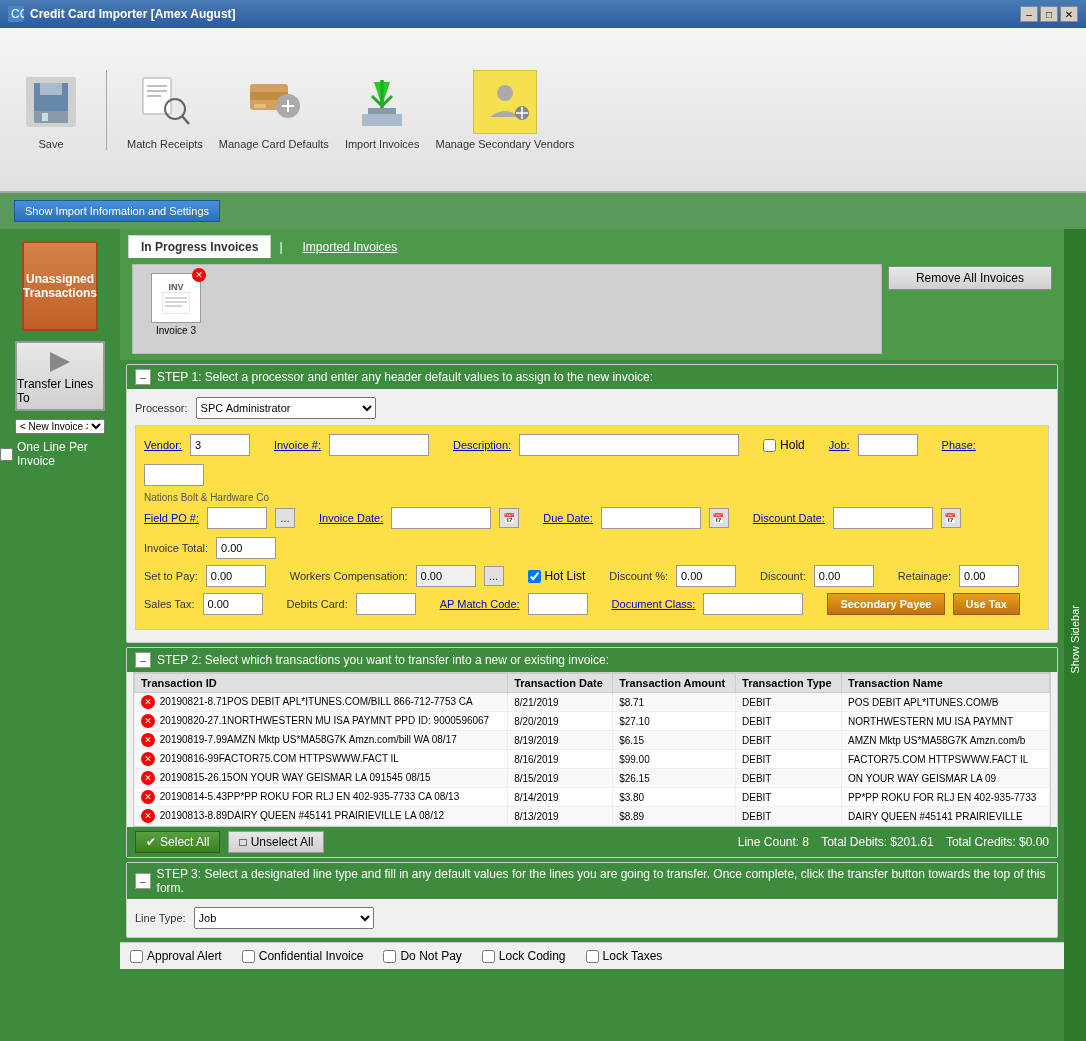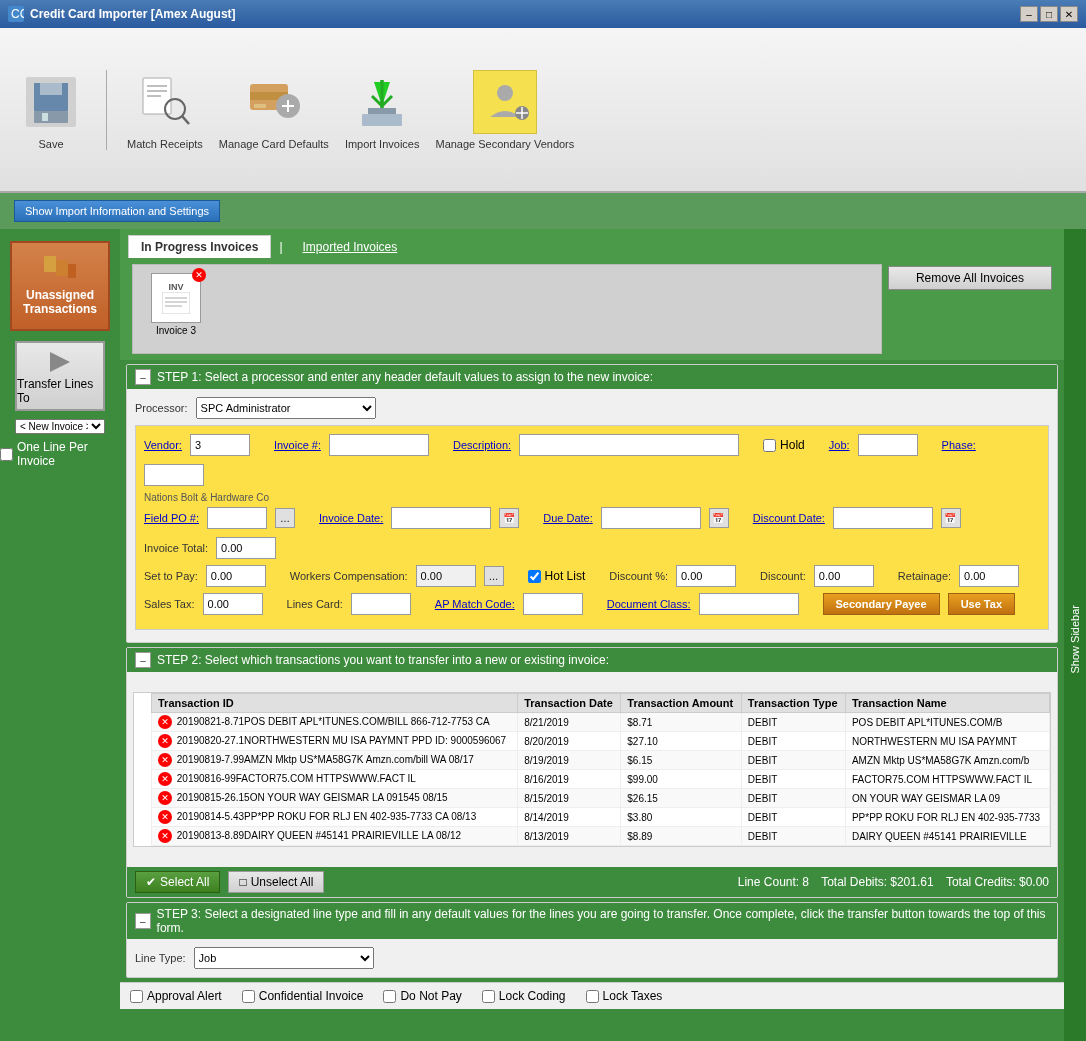--- a/index.html
+++ b/index.html
@@ -59,22 +59,22 @@
       background: #3d8b3d;
       display: flex;
       flex-direction: column;
       align-items: center;
       padding-top: 12px;
       flex-shrink: 0;
     }
     .unassigned-btn {
       background: linear-gradient(to bottom, #d4824a, #c06028);
       color: white; border: 2px solid #a04820;
-      width: 100px; height: 90px;
-      display: flex; flex-direction: column; align-items: center;
+      width: 76px; height: 90px;
+      display: flex; flex-direction: row; align-items: center;
       justify-content: center; cursor: pointer; text-align: center;
       font-size: 11px; font-weight: bold; padding: 6px;
     }
     .transfer-btn {
       background: linear-gradient(to bottom, #e8e8e8, #d0d0d0);
       border: 2px solid #999; width: 90px; height: 70px;
       display: flex; flex-direction: column; align-items: center;
       justify-content: center; cursor: pointer; margin-top: 10px;
       font-size: 11px;
     }
@@ -177,21 +177,21 @@
       cursor: pointer; display: inline-flex; align-items: center; justify-content: center;
       font-size: 10px;
     }
     .small-btn {
       width: 20px; height: 20px; background: #e0e0e0; border: 1px solid #999;
       cursor: pointer; font-size: 10px;
     }
 
     
     .trans-table-container {
-      margin: 20px 6px; background: white; border: 1px solid #ccc; overflow: auto; max-height: 175px; padding-left: 17px;
+      margin: 0 6px; background: white; border: 1px solid #ccc; overflow: auto; max-height: 175px;
     }
     .trans-table { width: 100%; border-collapse: collapse; }
     .trans-table th {
       background: #e0e0e0; border: 1px solid #ccc; padding: 3px 6px;
       text-align: left; font-size: 11px; font-weight: bold; white-space: nowrap;
     }
     .trans-table td {
       border: 1px solid #eee; padding: 2px 6px; font-size: 10px; white-space: nowrap;
     }
     .trans-table tr:nth-child(odd) td { background: #f9f9f9; }
@@ -471,21 +471,21 @@
               <span class="form-label-plain">Discount:</span>
               <input class="form-input form-input-sm" value="0.00" style="">
               <span style="flex:0 0 8px;"></span>
               <span class="form-label-plain">Retainage:</span>
               <input class="form-input form-input-sm" value="0.00" style="">
             </div>
             <div class="form-row">
               <span class="form-label-plain">Sales Tax:</span>
               <input class="form-input form-input-sm" value="0.00" style="">
               <span style="flex:0 0 8px;"></span>
-              <span class="form-label-plain">Lines Card:</span>
+              <span class="form-label-plain">Debits Card:</span>
               <input class="form-input form-input-sm" style="">
               <span style="flex:0 0 8px;"></span>
               <span class="form-label">AP Match Code:</span>
               <input class="form-input form-input-sm" style="">
               <span style="flex:0 0 8px;"></span>
               <span class="form-label">Document Class:</span>
               <input class="form-input form-input-md" style="">
               <span style="flex:0 0 8px;"></span>
               <button class="orange-btn">Secondary Payee</button>
               <button class="orange-btn">Use Tax</button>

